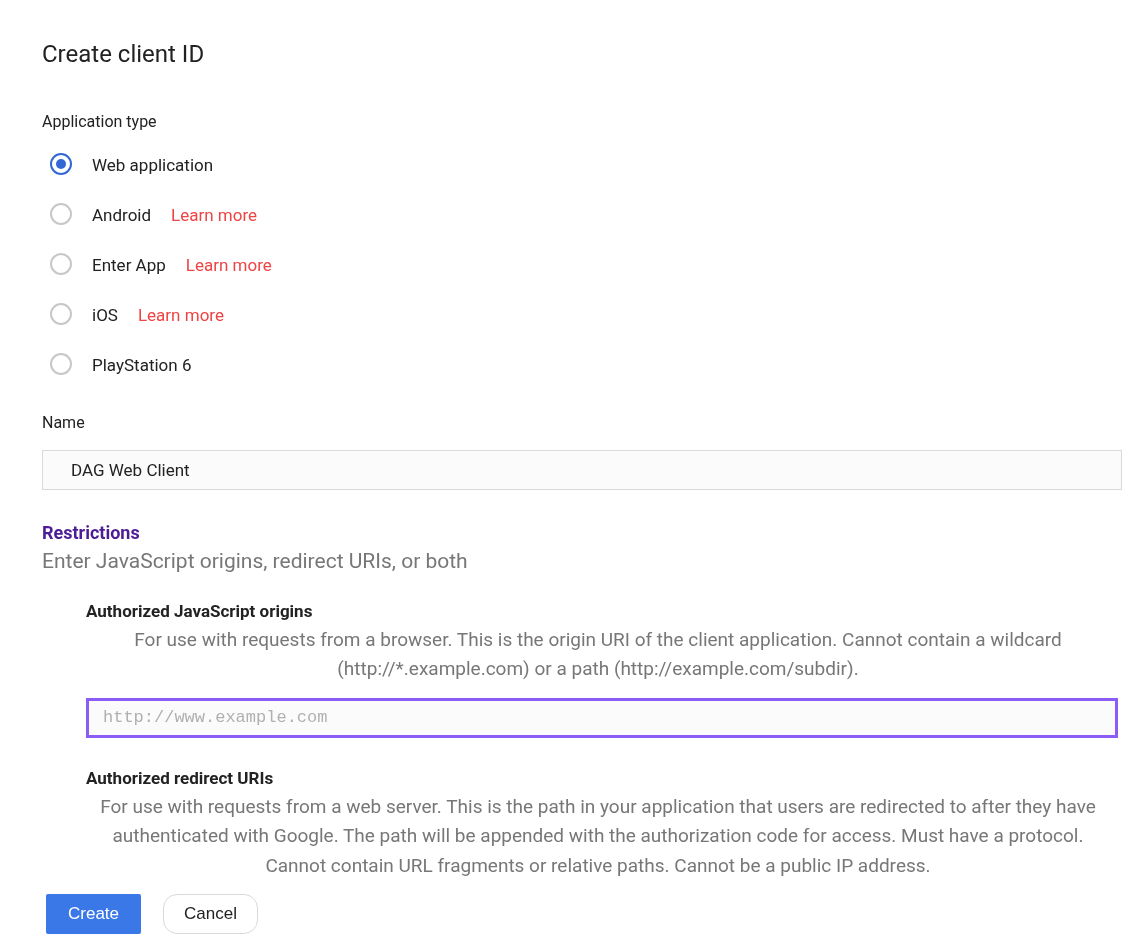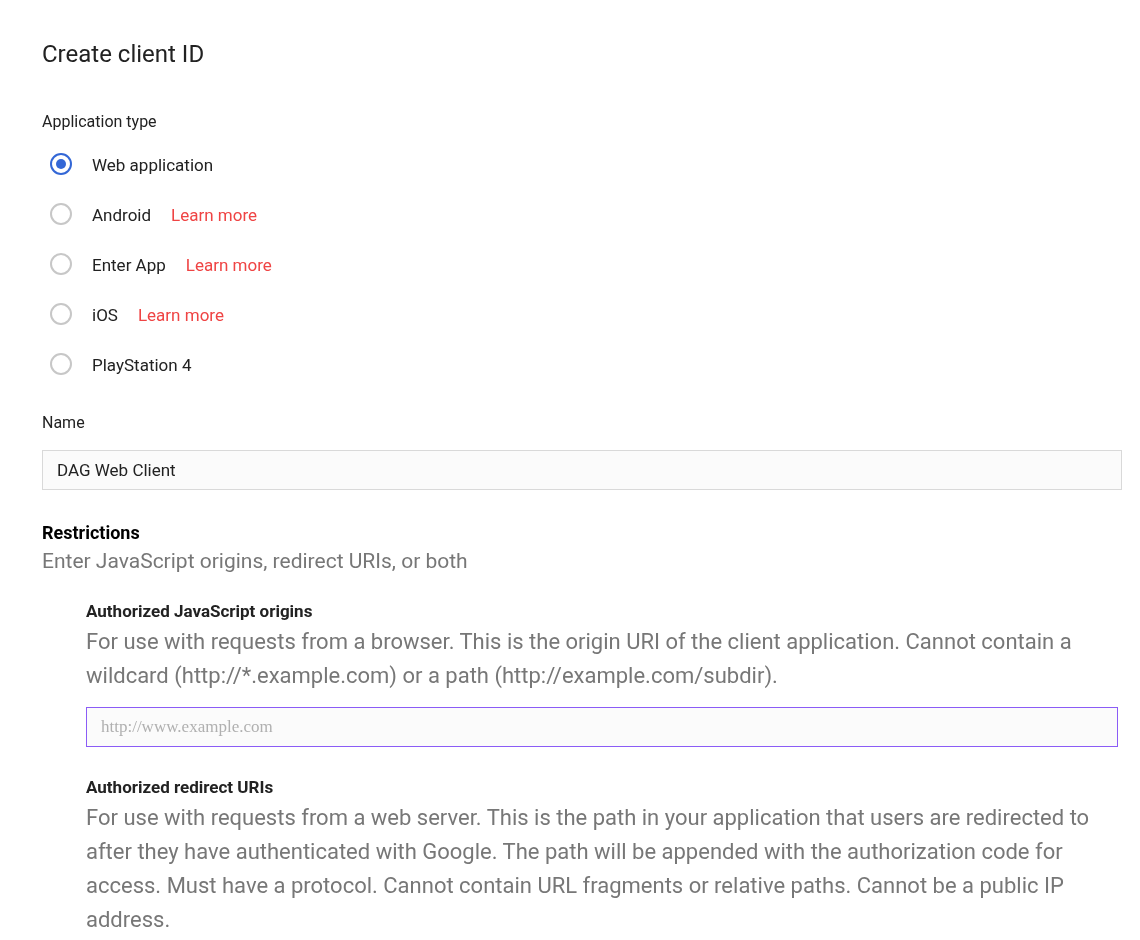--- a/index.html
+++ b/index.html
@@ -68,83 +68,84 @@
     font-size: 17px;
     color: #ef4444;
     cursor: pointer;
   }
   .text-input {
     width: 100%;
     height: 40px;
     border: 1px solid #d9d9d9;
     background: #fbfbfb;
     font-size: 17px;
-    padding: 0 14px;
+    padding: 0 28px;
     color: #222;
     font-family: inherit;
     margin-bottom: 28px;
   }
   .text-input::placeholder {
     color: #b0b0b0;
   }
   .restrictions-title {
     font-size: 18px;
     font-weight: 700;
-    color: #000000;
+    color: #4c1d95;
     margin-bottom: 6px;
   }
   .restrictions-sub {
     font-size: 21px;
     color: #777;
     margin-bottom: 28px;
   }
   .indented {
     padding-left: 40px;
   }
   .subsection-title {
     font-size: 17px;
     font-weight: 700;
     color: #222;
     margin-bottom: 4px;
   }
   .subsection-desc {
-    font-size: 22px;
+    font-size: 19px;
     color: #777;
     line-height: 1.55;
     margin-bottom: 10px;
+    text-align: center;
   }
   .origin-input {
     width: 100%;
     height: 40px;
-    border: 1px solid #8b5cf6;
+    border: 3px solid #8b5cf6;
     background: #fbfbfb;
     font-size: 17px;
     padding: 0 14px;
     color: #222;
-    font-family: Liberation Serif, serif;
+    font-family: Liberation Mono, monospace;
     margin-bottom: 26px;
   }
   .origin-input::placeholder {
     color: #b0b0b0;
   }
   .redirect-input {
     width: 100%;
     height: 40px;
     border: 1px solid #3367d6;
     background: #ffffff;
     font-size: 17px;
     padding: 0 14px;
     color: #222;
     font-family: inherit;
     margin-bottom: 30px;
     outline: none;
   }
   .button-row {
     display: flex;
-    gap: 0;
+    gap: 14px;
   }
   .btn-primary {
     background: #3b78e7;
     color: #ffffff;
     font-size: 17px;
     font-weight: 500;
     border: none;
     height: 40px;
     padding: 0 22px;
     cursor: pointer;
@@ -185,21 +186,21 @@
     <span class="radio-label">Enter App</span>
     <span class="radio-link">Learn more</span>
   </div>
   <div class="radio-row">
     <span class="radio"></span>
     <span class="radio-label">iOS</span>
     <span class="radio-link">Learn more</span>
   </div>
   <div class="radio-row">
     <span class="radio"></span>
-    <span class="radio-label">PlayStation 4</span>
+    <span class="radio-label">PlayStation 6</span>
   </div>
 </div>
 
 <div class="section-label">Name</div>
 <input type="text" class="text-input" value="DAG Web Client" style="">
 
 <div class="restrictions-title">Restrictions</div>
 <div class="restrictions-sub">Enter JavaScript origins, redirect URIs, or both</div>
 
 <div class="indented">

